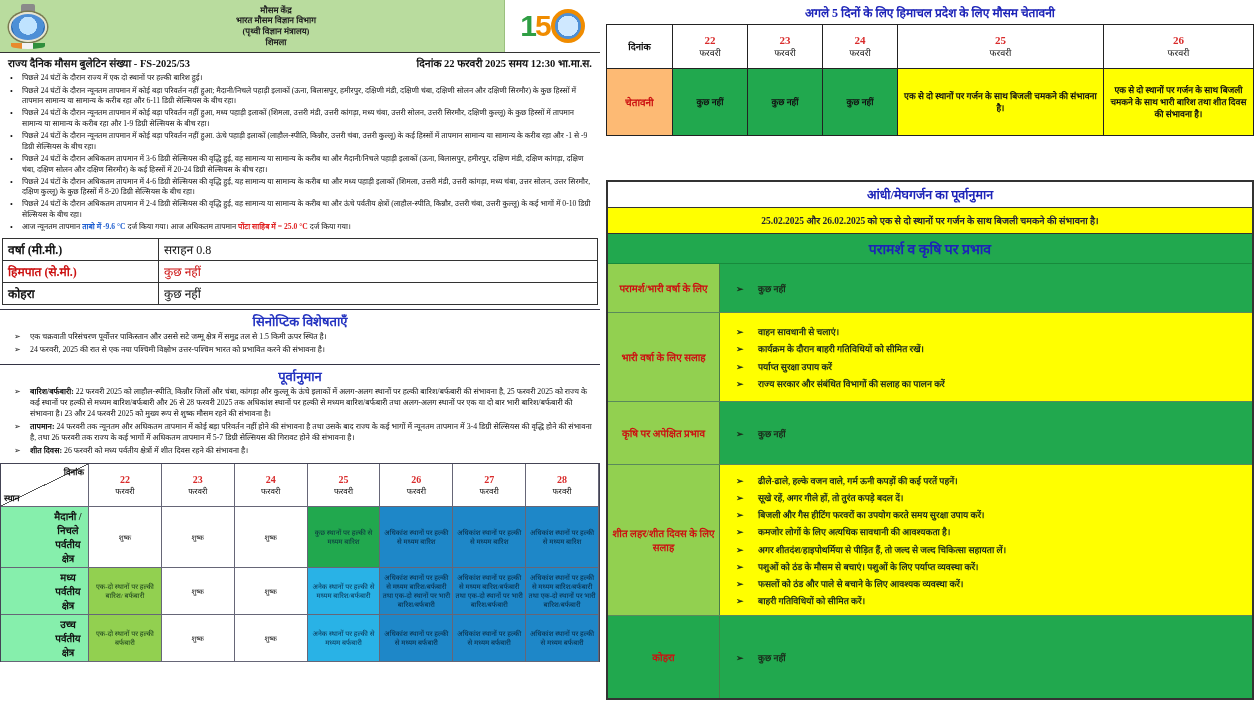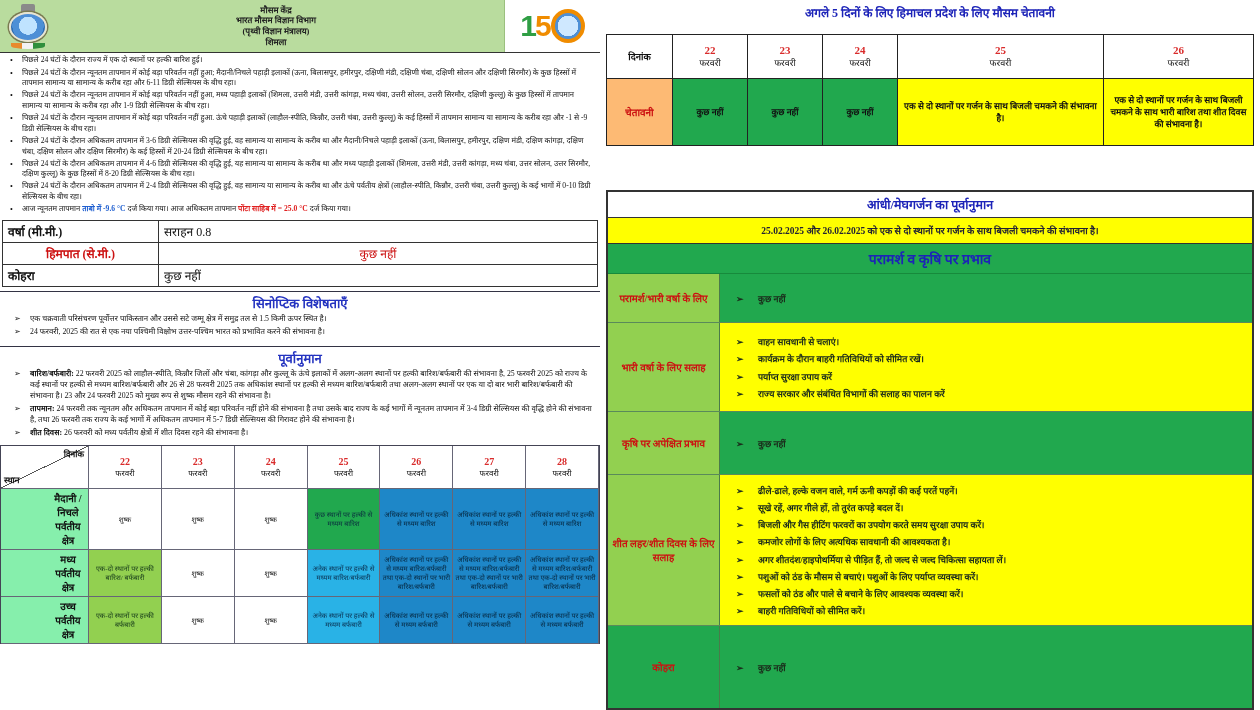--- a/index.html
+++ b/index.html
@@ -22,21 +22,21 @@
   .logo150 .d0{width:26px;height:26px;margin-left:-1px;border-radius:50%;border:4px solid #f08c00;background:radial-gradient(circle,#cfe8ff 0 55%,#4d8fd6 56%);}
   .title-row{display:flex;justify-content:space-between;padding:3px 8px 1px 8px;font-weight:bold;font-size:10.5px;}
   .obs-bullets{padding:2px 8px 0 10px;}
   .bullet{display:flex;font-size:7.6px;line-height:1.4;margin-bottom:1.5px;}
   .bullet .dot{flex:0 0 12px;font-size:8px;}
   .t-blue{color:#1f5fd0;font-weight:bold;}
   .t-red{color:#e02020;font-weight:bold;}
   table.obs{border-collapse:collapse;width:calc(100% - 4px);margin:3px 2px 0 2px;font-size:12px;}
   table.obs td{border:1px solid #333;padding:2px 5px;height:15px;}
   table.obs td.lab{width:145px;font-weight:bold;}
-  .red-lab{color:#cc1111;text-align:center;}
+  .red-lab{color:#cc1111;}
   .section{border-top:1.5px solid #334;margin-top:4px;}
   .section-head{text-align:center;color:#2433c0;font-weight:bold;font-size:13px;padding:2px 0 1px 0;}
   .arrow-list{padding:0 8px 2px 14px;}
   .arrow-item{display:flex;font-size:7.8px;line-height:1.42;margin-bottom:2px;}
   .arrow-item .ar{flex:0 0 16px;font-size:8px;}
   .arrow-item .hd{font-weight:bold;}
   
   .region-table{margin-top:3px;border:1.5px solid #445;border-bottom:none;display:grid;
     grid-template-columns:88px repeat(7,1fr);font-size:7px;}
   .rt-cell{border-right:1px solid #667;border-bottom:1px solid #667;display:flex;flex-direction:column;
@@ -48,21 +48,21 @@
   .rt-date .mon{font-size:8px;}
   .rt-rowlab{font-weight:bold;font-size:10px;background:#86efac;padding-left:48px;}
   .c-white{background:#fff;color:#222;}
   .c-lightgreen{background:#92d050;color:#15391a;}
   .c-green{background:#21a84e;color:#0a2e3e;}
   .c-lightblue{background:#29b2e6;color:#0a3050;}
   .c-blue{background:#1e87c8;color:#06263e;}
   .rt-h{height:38px;}
   
   .page-right{flex:1;display:flex;flex-direction:column;background:#fff;padding:4px 6px 0 6px;box-sizing:border-box;}
-  .warn-title{text-align:center;color:#1c23b8;font-weight:bold;font-size:12px;margin-bottom:13px;}
+  .warn-title{text-align:center;color:#1c23b8;font-weight:bold;font-size:12px;margin-bottom:3px;}
   .warn-table{display:grid;grid-template-columns:66px 75px 75px 75px 1.38fr 1fr;border:1.5px solid #222;}
   .wt-cell{border-right:1px solid #222;border-bottom:1px solid #222;display:flex;flex-direction:column;
     align-items:center;justify-content:center;text-align:center;padding:3px 4px;box-sizing:border-box;}
   .wt-cell:nth-child(6n){border-right:none;}
   .wt-head{height:44px;background:#fff;}
   .wt-head .num{color:#d92b2b;font-weight:bold;font-size:11px;}
   .wt-head .mon{font-size:9px;}
   .wt-label{font-weight:bold;font-size:9.5px;}
   .wt-body{height:66px;font-size:8.8px;font-weight:bold;border-bottom:none;}
   .wt-warnlab{background:#fdba74;color:#cc1111;font-weight:bold;font-size:10px;border-bottom:none;}
@@ -106,20 +106,24 @@
       </div>
       <div class="masthead-white">
         <div class="logo150">
           <span class="d1">1</span>
           <span class="d5">5</span>
           <span class="d0"></span>
         </div>
       </div>
     </div>
 
+    <div class="title-row">
+      <span>राज्य दैनिक मौसम बुलेटिन संख्या - FS-2025/53</span>
+      <span>दिनांक 22 फरवरी 2025 समय 12:30 भा.मा.स.</span>
+    </div>
 
     <div class="obs-bullets">
       <div class="bullet">
           <span class="dot">•</span>
           <span>पिछले 24 घंटों के दौरान राज्य में एक दो स्थानों पर हल्की बारिश हुई।</span>
         </div>
       <div class="bullet">
           <span class="dot">•</span>
           <span>पिछले 24 घंटों के दौरान न्यूनतम तापमान में कोई बड़ा परिवर्तन नहीं हुआ; मैदानी/निचले पहाड़ी इलाकों (ऊना, बिलासपुर, हमीरपुर, दक्षिणी मंडी, दक्षिणी चंबा, दक्षिणी सोलन और दक्षिणी सिरमौर) के कुछ हिस्सों में तापमान सामान्य या सामान्य के करीब रहा और 6-11 डिग्री सेल्सियस के बीच रहा।</span>
         </div>

